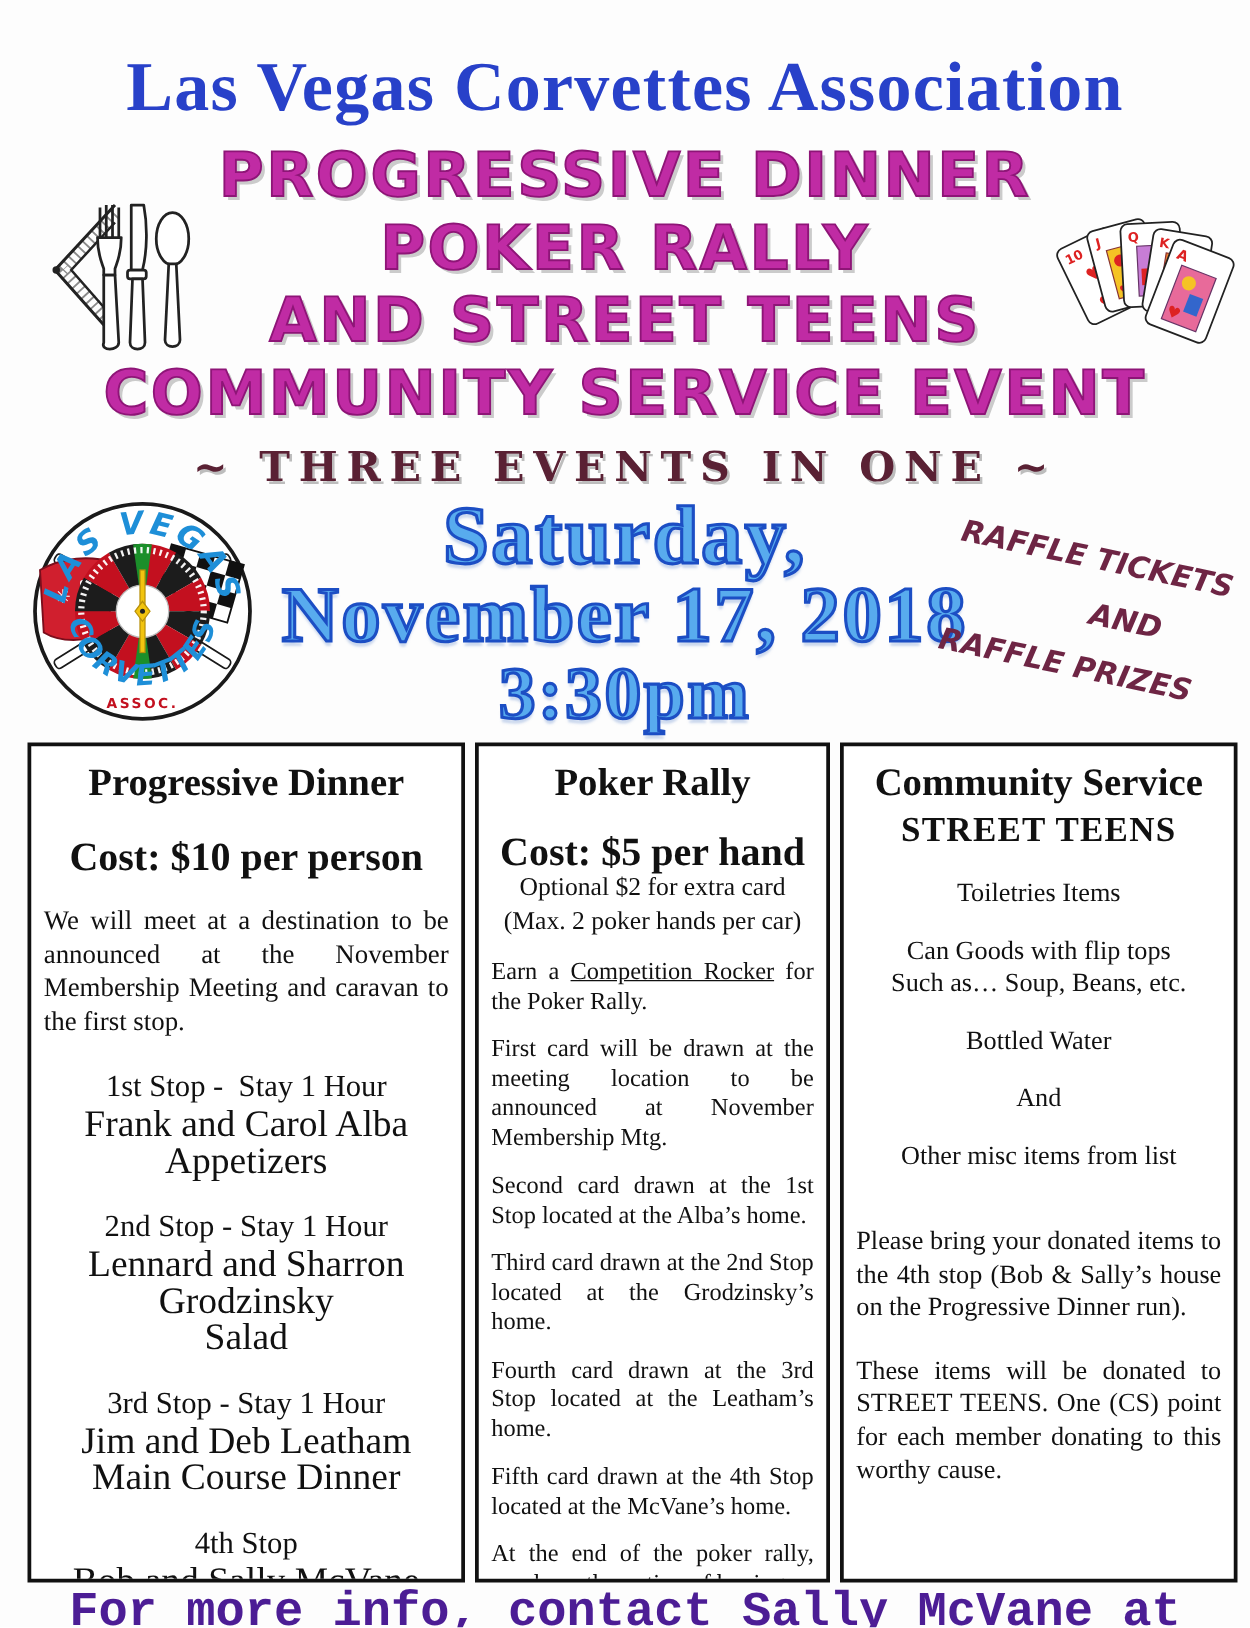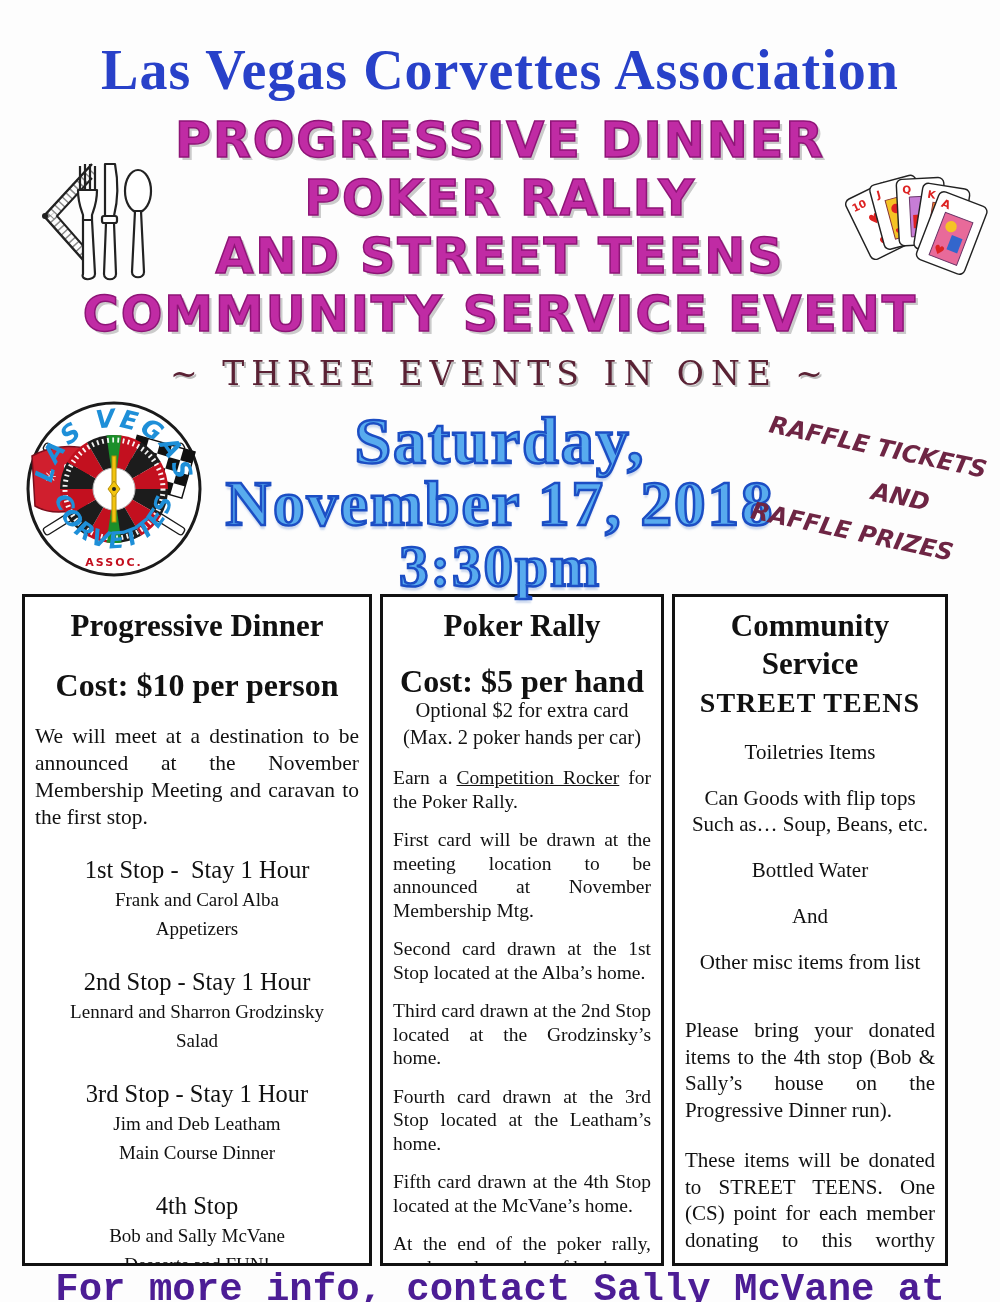--- a/index.html
+++ b/index.html
@@ -8,60 +8,60 @@
 
   
   .main-title{margin:12px;padding-top:28px;text-align:center;
     font-family:"Liberation Serif",serif;font-weight:bold;font-size:56px;line-height:60px;
     color:#2841c9;letter-spacing:1px;}
   .headline{margin-top:10px;}
   .headline-line{text-align:center;font-family:"DejaVu Sans",sans-serif;font-weight:bold;
     font-size:49px;line-height:58px;color:#c02ba4;letter-spacing:2px;
     -webkit-text-stroke:1.5px #8e1577;
     text-shadow:3px 3px 0 rgba(110,110,110,.35);}
-  .tagline{margin-top:8px;text-align:center;font-family:"DejaVu Serif",serif;font-weight:normal;
+  .tagline{margin-top:8px;text-align:center;font-family:"DejaVu Serif",serif;font-weight:bold;
     font-size:33px;line-height:44px;color:#5a2134;letter-spacing:7px;
     text-shadow:2px 2px 0 #bdbdbd;}
 
   
   .cutlery{position:absolute;left:34px;top:156px;}
   .cards{position:absolute;left:840px;top:168px;}
 
   
   .hero{position:relative;height:190px;margin-top:2px;}
   .logo{position:absolute;left:24px;top:2px;}
-  .dates{position:absolute;left:200px;top:12px;width:600px;text-align:center;
+  .dates{position:absolute;left:200px;top:0;width:600px;text-align:center;
     font-family:"Liberation Serif",serif;font-weight:bold;color:#58abee;
     -webkit-text-stroke:2.5px #1c4ec4;letter-spacing:2px;
     text-shadow:0 4px 2px rgba(110,145,210,.35);}
   .d1{font-size:66px;line-height:62px;}
   .d2{font-size:63px;line-height:64px;}
   .d3{font-size:59px;line-height:60px;}
   .raffle{position:absolute;right:4px;top:28px;width:238px;transform:rotate(12deg);
     font-family:"DejaVu Sans",sans-serif;font-weight:bold;font-style:italic;
     font-size:24px;line-height:44px;color:#6e2544;}
   .r1{text-align:left;}
   .r2{text-align:center;padding-left:48px;}
   .r3{text-align:left;}
 
   
   .columns{display:flex;margin:6px 0 0 22px;gap:8px;align-items:stretch;}
   .box{box-sizing:border-box;border:3px solid #111;background:#fff;height:672px;
        padding:6px 10px;overflow:hidden;}
   .box1{width:350px;}
   .box2{width:284px;}
-  .box3{width:276px;}
+  .box3{width:318px;}
   .box h2{margin:4px 0 0;text-align:center;font-size:31px;line-height:38px;font-weight:bold;}
   .cost{margin-top:24px;text-align:center;font-size:32px;line-height:32px;font-weight:bold;}
   .box2 .cost{margin-top:20px;}
   .cost-sub{text-align:center;font-size:20.5px;line-height:27px;}
   .intro{margin:22px 0 0;text-align:justify;font-size:21.5px;line-height:27px;}
   .stop{margin-top:24px;text-align:center;}
   .stop-h{font-size:24.5px;line-height:30px;font-weight:normal;white-space:pre-wrap;}
-  .stop-b{font-size:19px;line-height:29px;white-space:pre-line;}
+  .stop-b{font-size:30px;line-height:29px;white-space:pre-line;}
   .box2 p{margin:15px 0 0;text-align:justify;font-size:19.5px;line-height:23.5px;}
   .ul{text-decoration:underline;}
   .subtitle{margin-top:4px;text-align:center;font-size:28px;line-height:32px;
     font-weight:bold;letter-spacing:1px;}
   .item{margin-top:20px;text-align:center;font-size:21px;line-height:26px;white-space:pre-line;}
   .box3 p{margin:24px 0 0;text-align:justify;font-size:21px;line-height:26.5px;}
   .box3 .first-p{margin-top:42px;}
 
   
   .footer{margin-top:6px;text-align:center;font-family:Liberation Mono, monospace;

